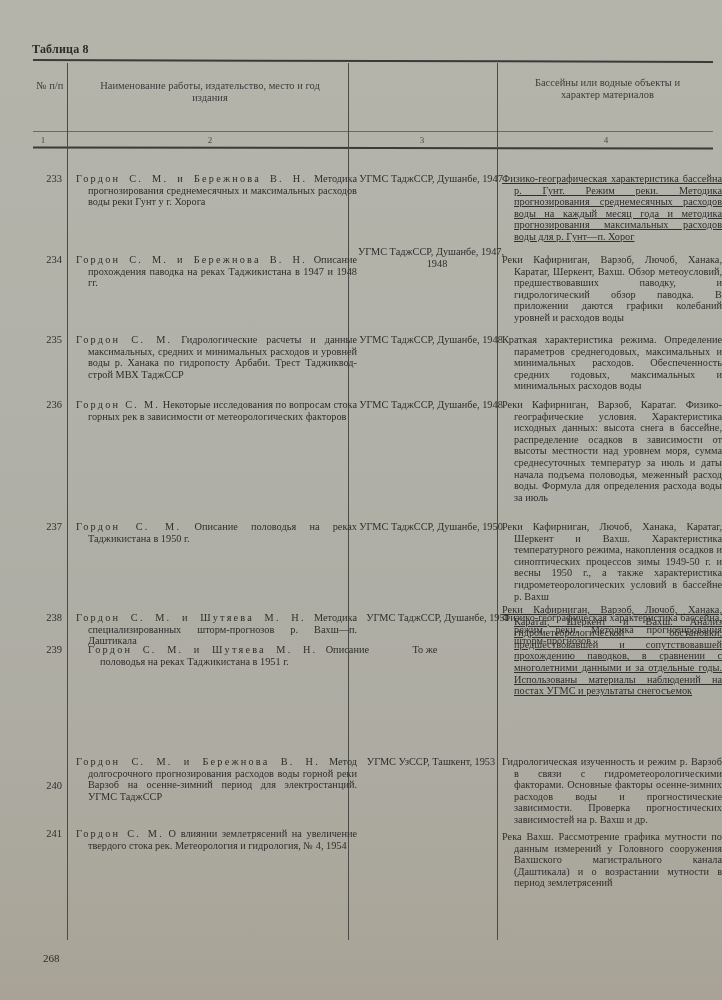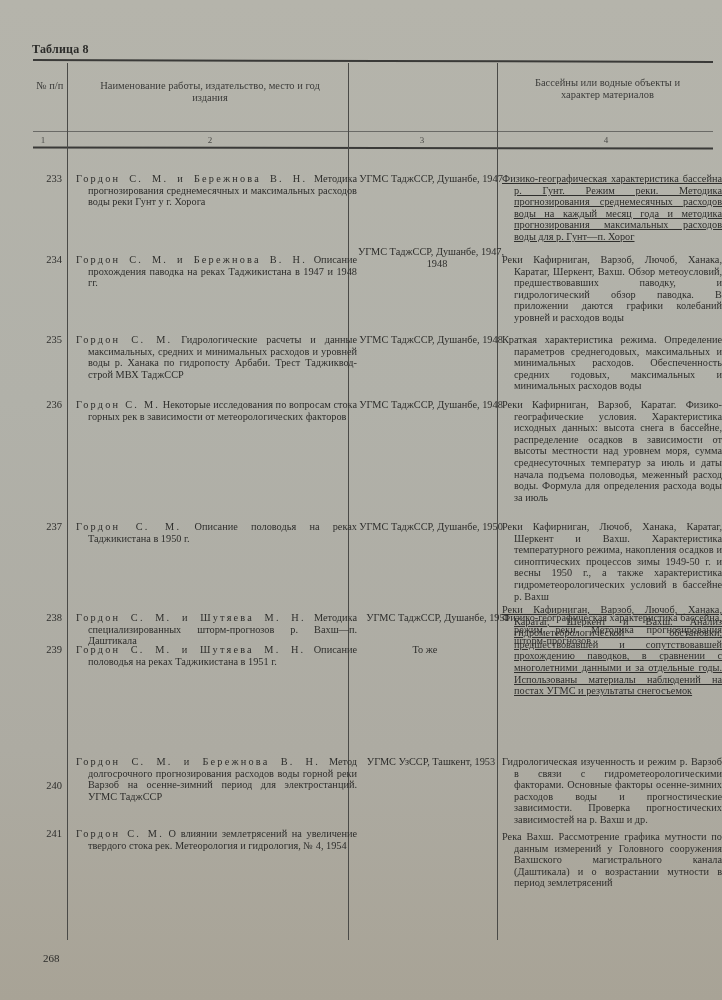--- a/index.html
+++ b/index.html
@@ -105,21 +105,21 @@
 
   <div>
     <div class="num" style="left:26px; top:612px;">238</div>
     <div class="cell c2 indent-block" style="top:612px;"><span class="author">Гордон С. М. и Шутяева М. Н.</span> <span>Методика специализированных шторм-прогнозов р. Вахш—п. Даштикала</span></div>
     <div class="cell c3 indent-block" style="top:612px;padding-left:19px;">УГМС ТаджССР, Душанбе, 1951</div>
     <div class="cell c4 indent-block" style="top:612px;">Физико-географическая характеристика бассейна, режим реки. Методика прогнозирования шторм-прогнозов</div>
   </div>
 
   <div>
     <div class="num" style="left:26px; top:644px;">239</div>
-    <div class="cell c2 indent-block" style="top:644px;"><span class="author">Гордон С. М. и Шутяева М. Н.</span> <span>Описание половодья на реках Таджикистана в 1951 г.</span></div>
+    <div class="cell c2 indent-block" style="top:644px;margin-left:12px;"><span class="author">Гордон С. М. и Шутяева М. Н.</span> <span>Описание половодья на реках Таджикистана в 1951 г.</span></div>
     <div class="cell c3 same" style="top:644px;">То же</div>
     <div class="cell c4 indent-block" style="top:604px;text-decoration:underline;">Реки Кафирниган, Варзоб, Лючоб, Ханака, Каратаг, Шеркент и Вахш. Анализ гидрометеорологической обстановки, предшествовавшей и сопутствовавшей прохождению паводков, в сравнении с многолетними данными и за отдельные годы. Использованы материалы наблюдений на постах УГМС и результаты снегосъемок</div>
   </div>
 
   <div>
     <div class="num" style="left:26px; top:756px;margin-top:24px;">240</div>
     <div class="cell c2 indent-block" style="top:756px;"><span class="author">Гордон С. М. и Бережнова В. Н.</span> <span>Метод долгосрочного прогнозирования расходов воды горной реки Варзоб на осенне-зимний период для электростанций. УГМС ТаджССР</span></div>
     <div class="cell c3 indent-block" style="top:756px;">УГМС УзССР, Ташкент, 1953</div>
     <div class="cell c4 indent-block" style="top:756px;">Гидрологическая изученность и режим р. Варзоб в связи с гидрометеорологическими факторами. Основные факторы осенне-зимних расходов воды и прогностические зависимости. Проверка прогностических зависимостей на р. Вахш и др.</div>
   </div>

